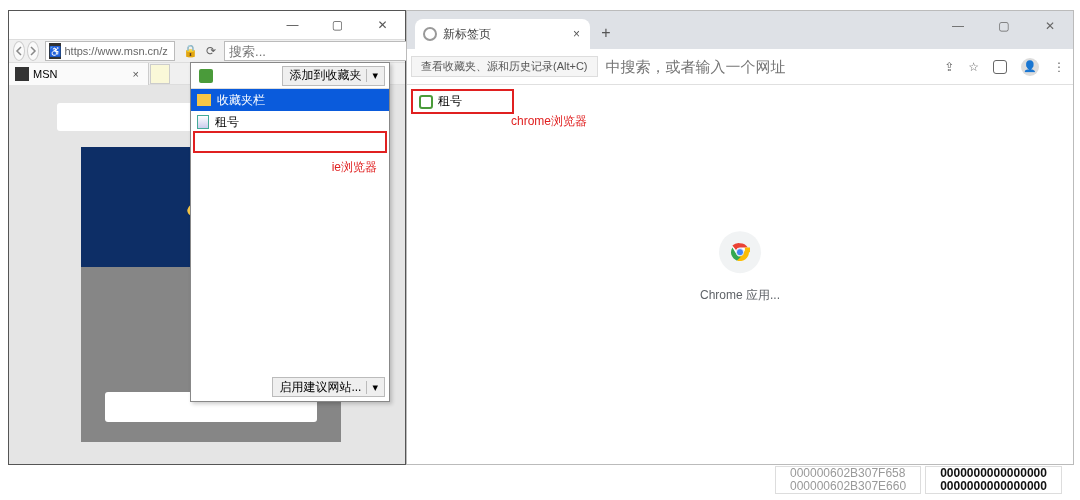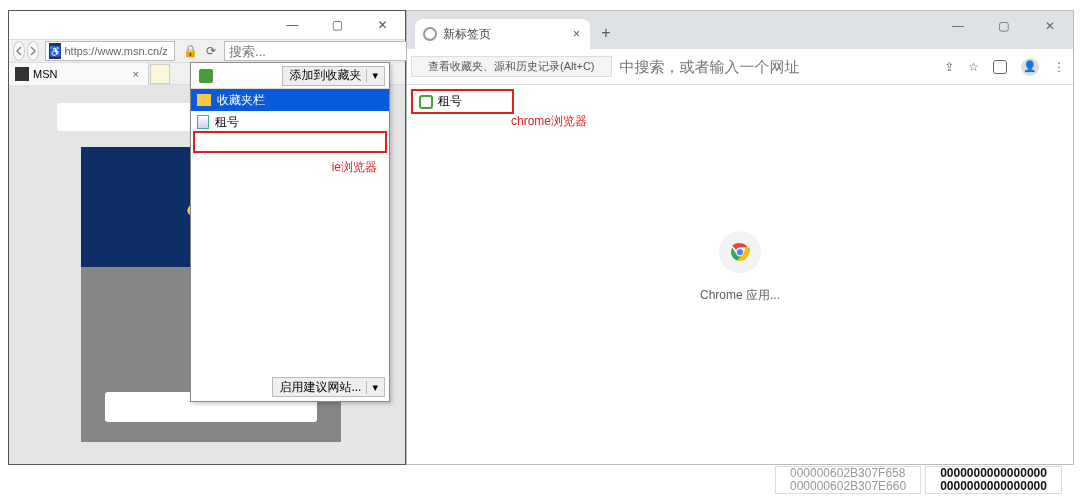--- a/index.html
+++ b/index.html
@@ -60,21 +60,21 @@
 .ch-titlebar { height: 38px; background: #dee1e6; display: flex; align-items: center; position: relative; }
 .ch-tab { background: #fff; height: 30px; width: 175px; border-radius: 8px 8px 0 0; margin-left: 8px; display: flex; align-items: center; padding: 0 8px; margin-top: 8px; }
 .ch-tab-ic { width: 14px; height: 14px; border: 2px solid #999; border-radius: 50%; margin-right: 6px; flex-shrink: 0; }
 .ch-tab-title { flex: 1; font-size: 12px; color: #444; }
 .ch-tab-x { color: #555; padding: 0 2px; }
 .ch-new { width: 20px; height: 20px; display: flex; align-items: center; justify-content: center; color: #555; font-size: 16px; margin-left: 6px; margin-top: 6px; }
 .ch-ctrls { position: absolute; right: 0; top: 0; display: flex; }
 .ch-ctrl { width: 46px; height: 30px; display: flex; align-items: center; justify-content: center; color: #666; }
 .ch-addr { height: 36px; background: #fff; display: flex; align-items: center; padding: 0 8px; border-bottom: 1px solid #e0e0e0; position: relative; }
 .ch-nav-group { display: flex; align-items: center; gap: 2px; }
-.ch-tip { background: #f5f5f5; border: 1px solid #ddd; padding: 2px 16px; font-size: 11px; color: #555; margin-left: -4px; position: relative; z-index: 3; white-space: nowrap; }
+.ch-tip { background: #f5f5f5; border: 1px solid #ddd; padding: 2px 9px; font-size: 11px; color: #555; margin-left: -4px; position: relative; z-index: 3; white-space: nowrap; }
 .ch-omnibox { flex: 1; margin: 0 8px; }
 .ch-omnibox input { width: 100%; border: none; font-size: 15px; color: #888; outline: none; }
 .ch-right-icons { display: flex; align-items: center; gap: 14px; color: #666; font-size: 15px; }
 .ext-sq { width: 14px; height: 14px; border: 1.5px solid #666; border-radius: 3px; }
 .avatar-ic { width: 18px; height: 18px; border-radius: 50%; background: #ddd; display: flex; align-items: center; justify-content: center; font-size: 11px; }
 .ch-bookmark-bar { position: absolute; left: 0; top: 0; padding: 4px; display: flex; z-index: 2; }
 .ch-bk-item { display: flex; align-items: center; border: 2px solid #e02020; padding: 2px 50px 2px 6px; }
 .ch-bk-ic { width: 14px; height: 14px; border: 2px solid #4a9b3a; border-radius: 3px; margin-right: 5px; }
 .ch-bk-label { font-size: 12px; }
 .ch-note { position: absolute; left: 60px; top: 28px; color: #e02020; font-size: 12px; margin-left: 44px; }

